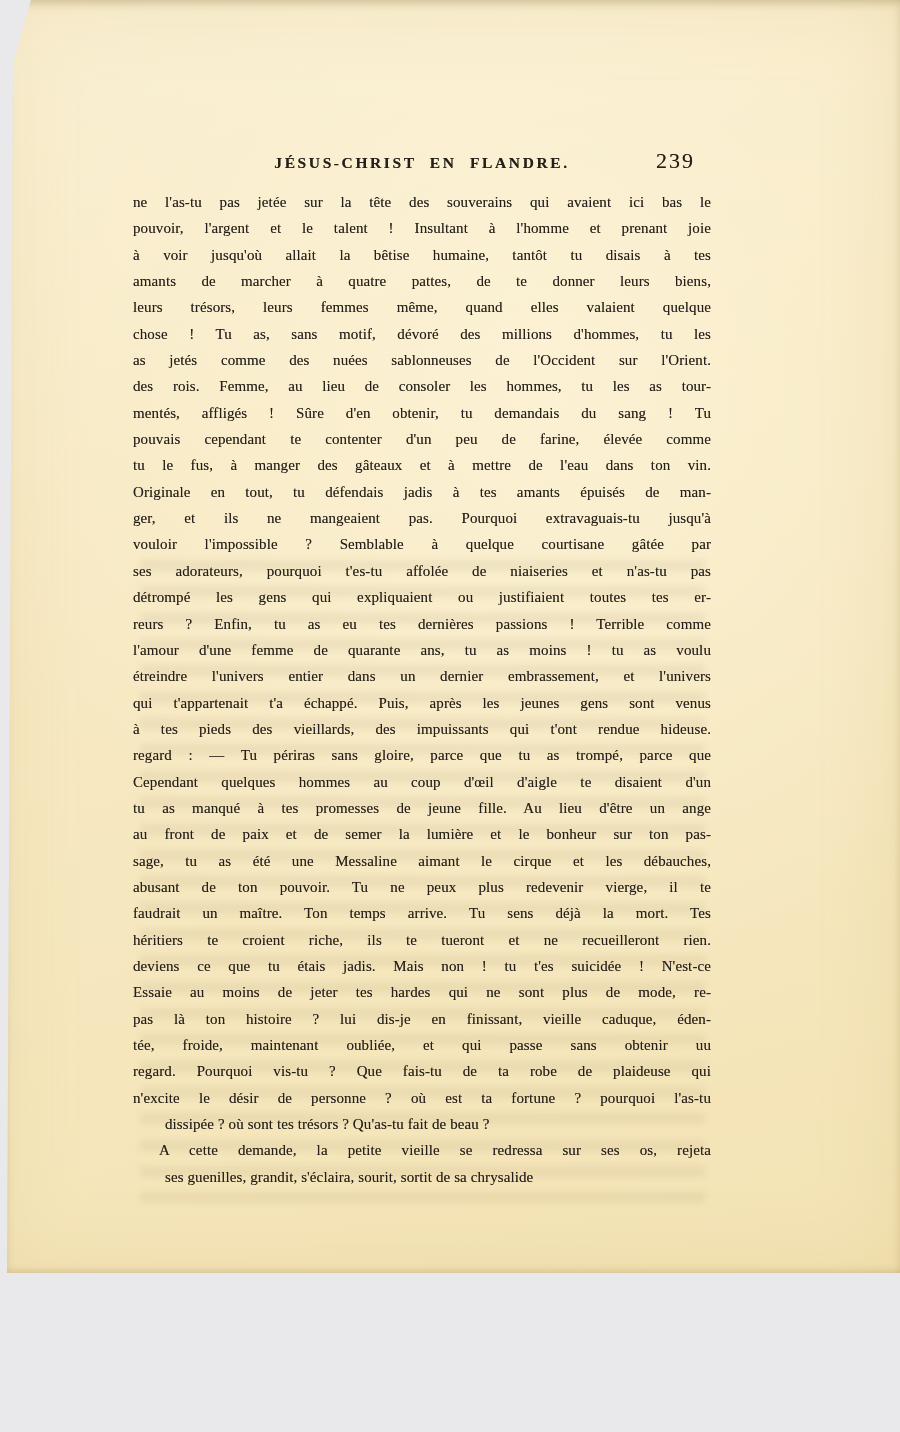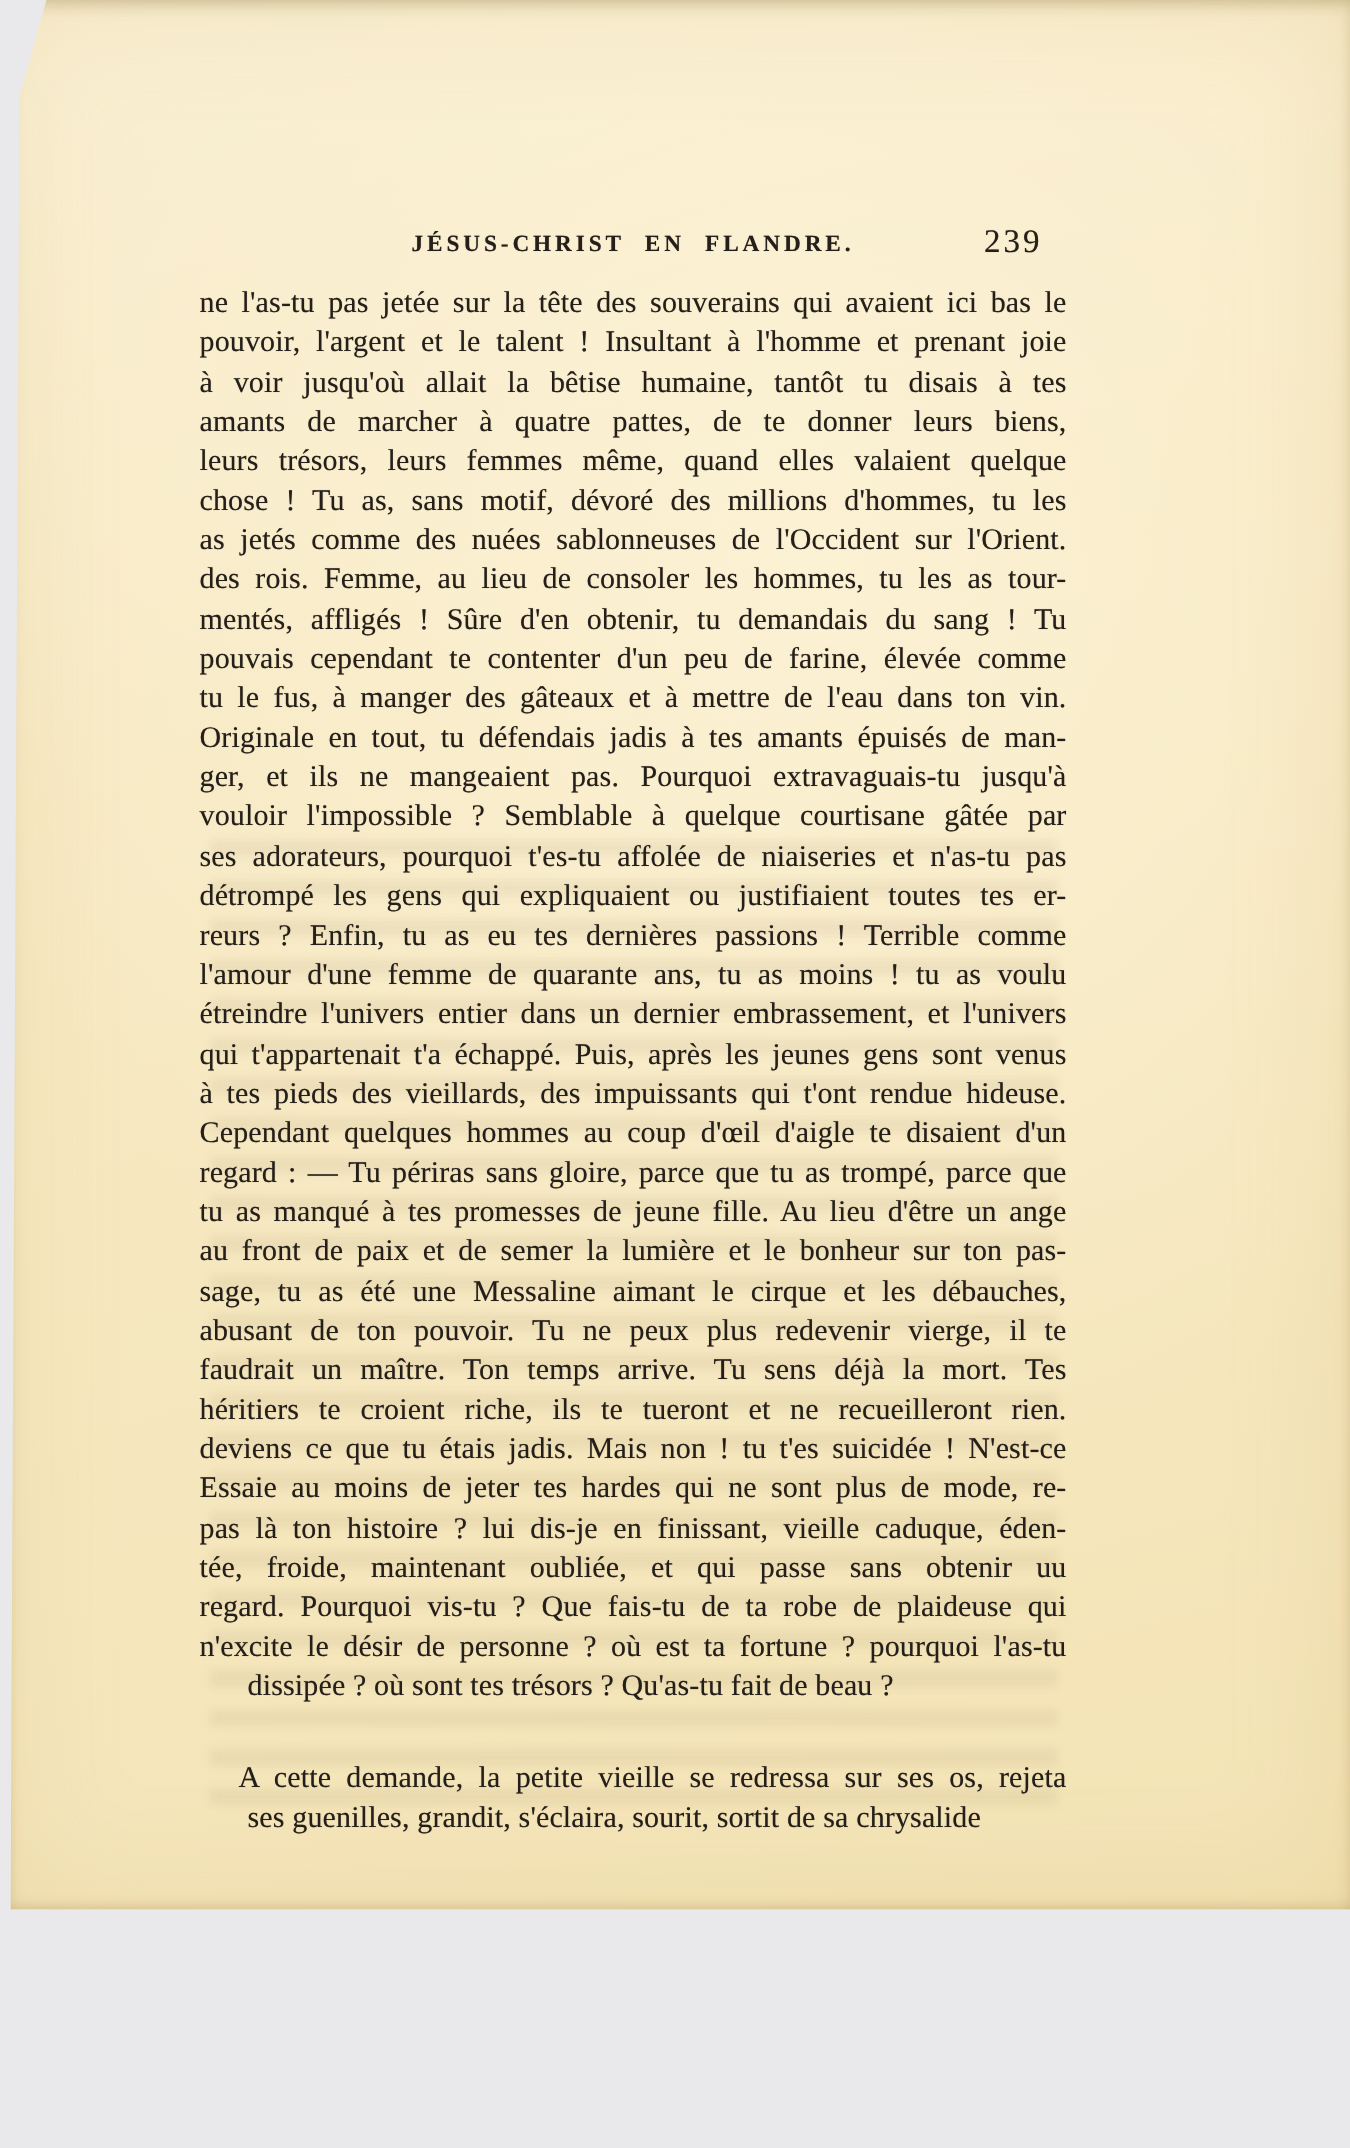--- a/index.html
+++ b/index.html
@@ -45,33 +45,33 @@
     padding-top: 4px;
     text-shadow: 0 0 .5px rgba(40,30,20,.55);
   }
   .page-number {
     position: absolute; right: 16px; top: -2px;
     font-size: 22px; letter-spacing: 2px;
     text-shadow: 0 0 .5px rgba(40,30,20,.55);
   }
   .body-text {
     position: absolute; top: 189px; left: 133px; width: 578px;
-    font-size: 20px; line-height: 26.35px;
+    font-size: 15px; line-height: 26.35px;
     color: var(--ink, #241f1a);
     letter-spacing: .1px;
     text-shadow: 0 0 .5px rgba(40,30,20,.5);
   }
   .line {
     text-align: justify;
     text-align-last: justify;
     -moz-text-align-last: justify;
     white-space: normal;
   }
   .line.para-end { text-align-last: left; margin-left: 32px; -moz-text-align-last: left; }
-  .line.para-start { text-indent: 26px; margin-top: 35px; }
+  .line.para-start { text-indent: 26px; }
 </style>
 </head>
 <body>
 
 <div class="scan">
   <div class="page">
     <div class="ghost"></div>
     <div class="header">
       <span class="running-title">JÉSUS-CHRIST EN FLANDRE.</span>
       <span class="page-number">239</span>
@@ -91,22 +91,22 @@
         <div class="line">Originale en tout, tu défendais jadis à tes amants épuisés de man-</div>
         <div class="line">ger, et ils ne mangeaient pas. Pourquoi extravaguais-tu jusqu'à</div>
         <div class="line">vouloir l'impossible ? Semblable à quelque courtisane gâtée par</div>
         <div class="line">ses adorateurs, pourquoi t'es-tu affolée de niaiseries et n'as-tu pas</div>
         <div class="line">détrompé les gens qui expliquaient ou justifiaient toutes tes er-</div>
         <div class="line">reurs ? Enfin, tu as eu tes dernières passions ! Terrible comme</div>
         <div class="line">l'amour d'une femme de quarante ans, tu as moins ! tu as voulu</div>
         <div class="line">étreindre l'univers entier dans un dernier embrassement, et l'univers</div>
         <div class="line">qui t'appartenait t'a échappé. Puis, après les jeunes gens sont venus</div>
         <div class="line">à tes pieds des vieillards, des impuissants qui t'ont rendue hideuse.</div>
+        <div class="line">regard : — Tu périras sans gloire, parce que tu as trompé, parce que</div>
         <div class="line">Cependant quelques hommes au coup d'œil d'aigle te disaient d'un</div>
-        <div class="line">regard : — Tu périras sans gloire, parce que tu as trompé, parce que</div>
         <div class="line">tu as manqué à tes promesses de jeune fille. Au lieu d'être un ange</div>
         <div class="line">au front de paix et de semer la lumière et le bonheur sur ton pas-</div>
         <div class="line">sage, tu as été une Messaline aimant le cirque et les débauches,</div>
         <div class="line">abusant de ton pouvoir. Tu ne peux plus redevenir vierge, il te</div>
         <div class="line">faudrait un maître. Ton temps arrive. Tu sens déjà la mort. Tes</div>
         <div class="line">héritiers te croient riche, ils te tueront et ne recueilleront rien.</div>
         <div class="line">deviens ce que tu étais jadis. Mais non ! tu t'es suicidée ! N'est-ce</div>
         <div class="line">Essaie au moins de jeter tes hardes qui ne sont plus de mode, re-</div>
         <div class="line">pas là ton histoire ? lui dis-je en finissant, vieille caduque, éden-</div>
         <div class="line">tée, froide, maintenant oubliée, et qui passe sans obtenir uu</div>

